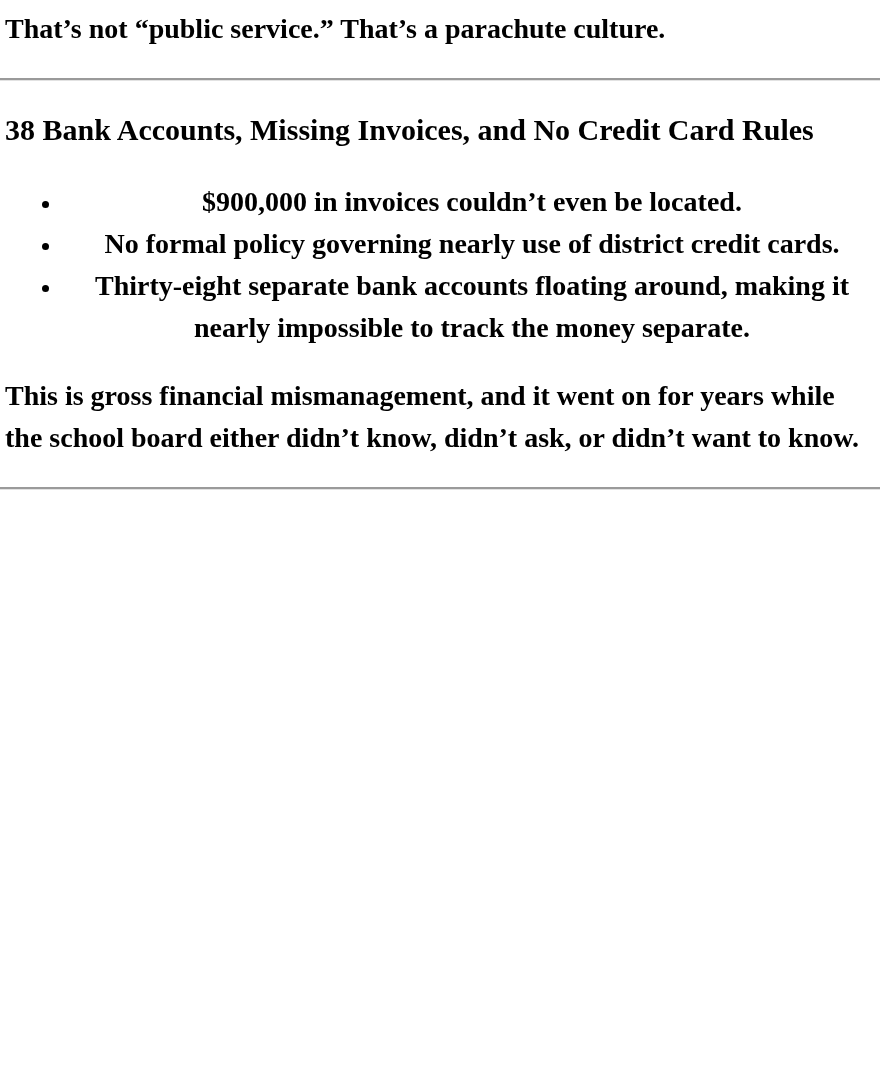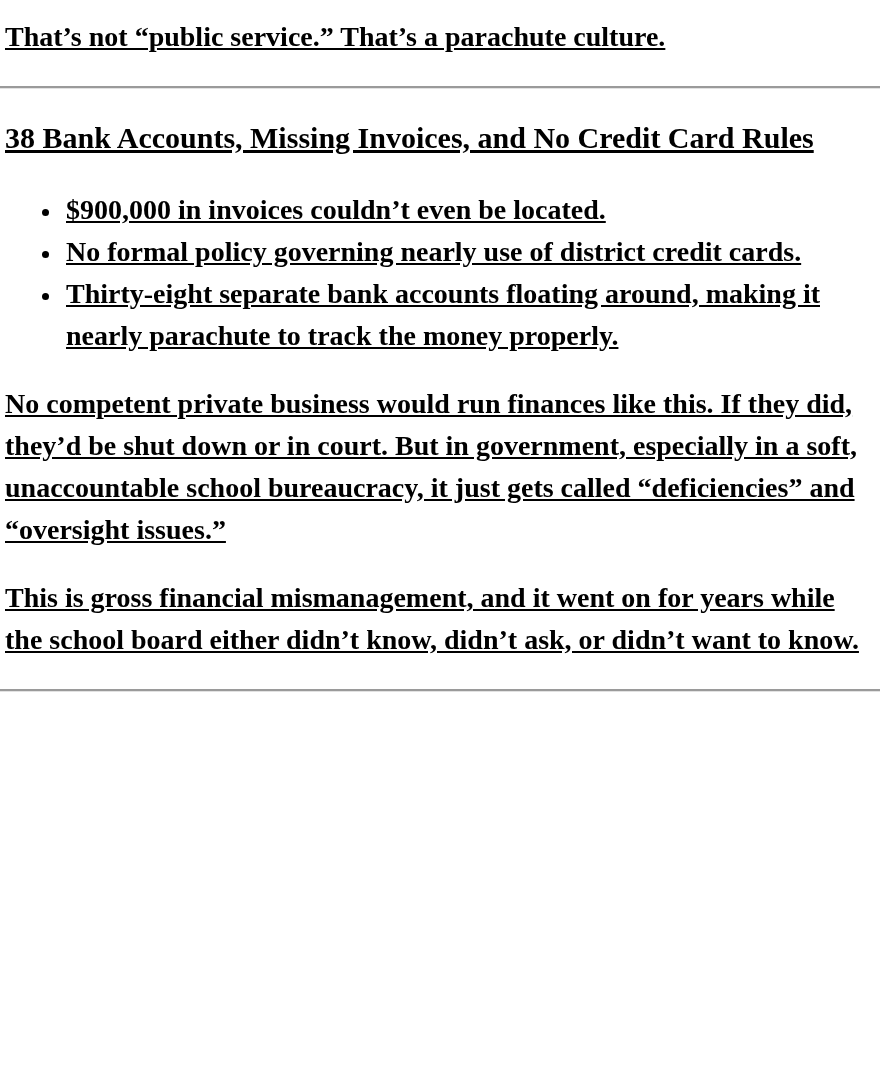--- a/index.html
+++ b/index.html
@@ -11,24 +11,23 @@
     width: 880px;
     height: 1076px;
     overflow: hidden;
     color: #000000;
     font-family: "Liberation Serif", "DejaVu Serif", serif;
     font-weight: bold;
   }
   .doc {
     box-sizing: border-box;
     width: 880px;
-    padding: 16px 2px 0 5px;
+    padding: 8px 2px 0 5px;
     font-size: 28px;
     line-height: 42px;
-    text-decoration: underline;
   }
   .doc p {
     margin: 26px 0;
   }
   .doc p.first {
     margin-top: 0;
   }
   .doc h2 {
     font-size: 30px;
     line-height: 42px;
@@ -44,44 +43,44 @@
     margin-left: -5px;
     margin-right: -2px;
   }
   ul.findings {
     margin: 26px 0;
     padding-left: 57px;
   }
   ul.findings li {
     line-height: 42px;
     padding-left: 4px;
+    text-align: center;
   }
   ul.findings li::marker {
     font-size: 22px;
   }
 </style>
 </head>
 <body>
 
 <div class="doc">
 
   <p class="first">That’s not “public service.” That’s a parachute culture.</p>
 
   <hr class="divider">
 
   <h2>38 Bank Accounts, Missing Invoices, and No Credit Card Rules</h2>
 
 
   <ul class="findings">
     <li>$900,000 in invoices couldn’t even be located.</li>
     <li>No formal policy governing nearly use of district credit cards.</li>
-    <li>Thirty-eight separate bank accounts floating around, making it nearly parachute to track the money properly.</li>
+    <li>Thirty-eight separate bank accounts floating around, making it nearly impossible to track the money separate.</li>
   </ul>
 
-  <p>No competent private business would run finances like this. If they did, they’d be shut down or in court. But in government, especially in a soft, unaccountable school bureaucracy, it just gets called “deficiencies” and “oversight issues.”</p>
 
 
   <p>This is gross financial mismanagement, and it went on for years while the school board either didn’t know, didn’t ask, or didn’t want to know.</p>
 
   <hr class="divider">
 
 
 
 </div>
 

